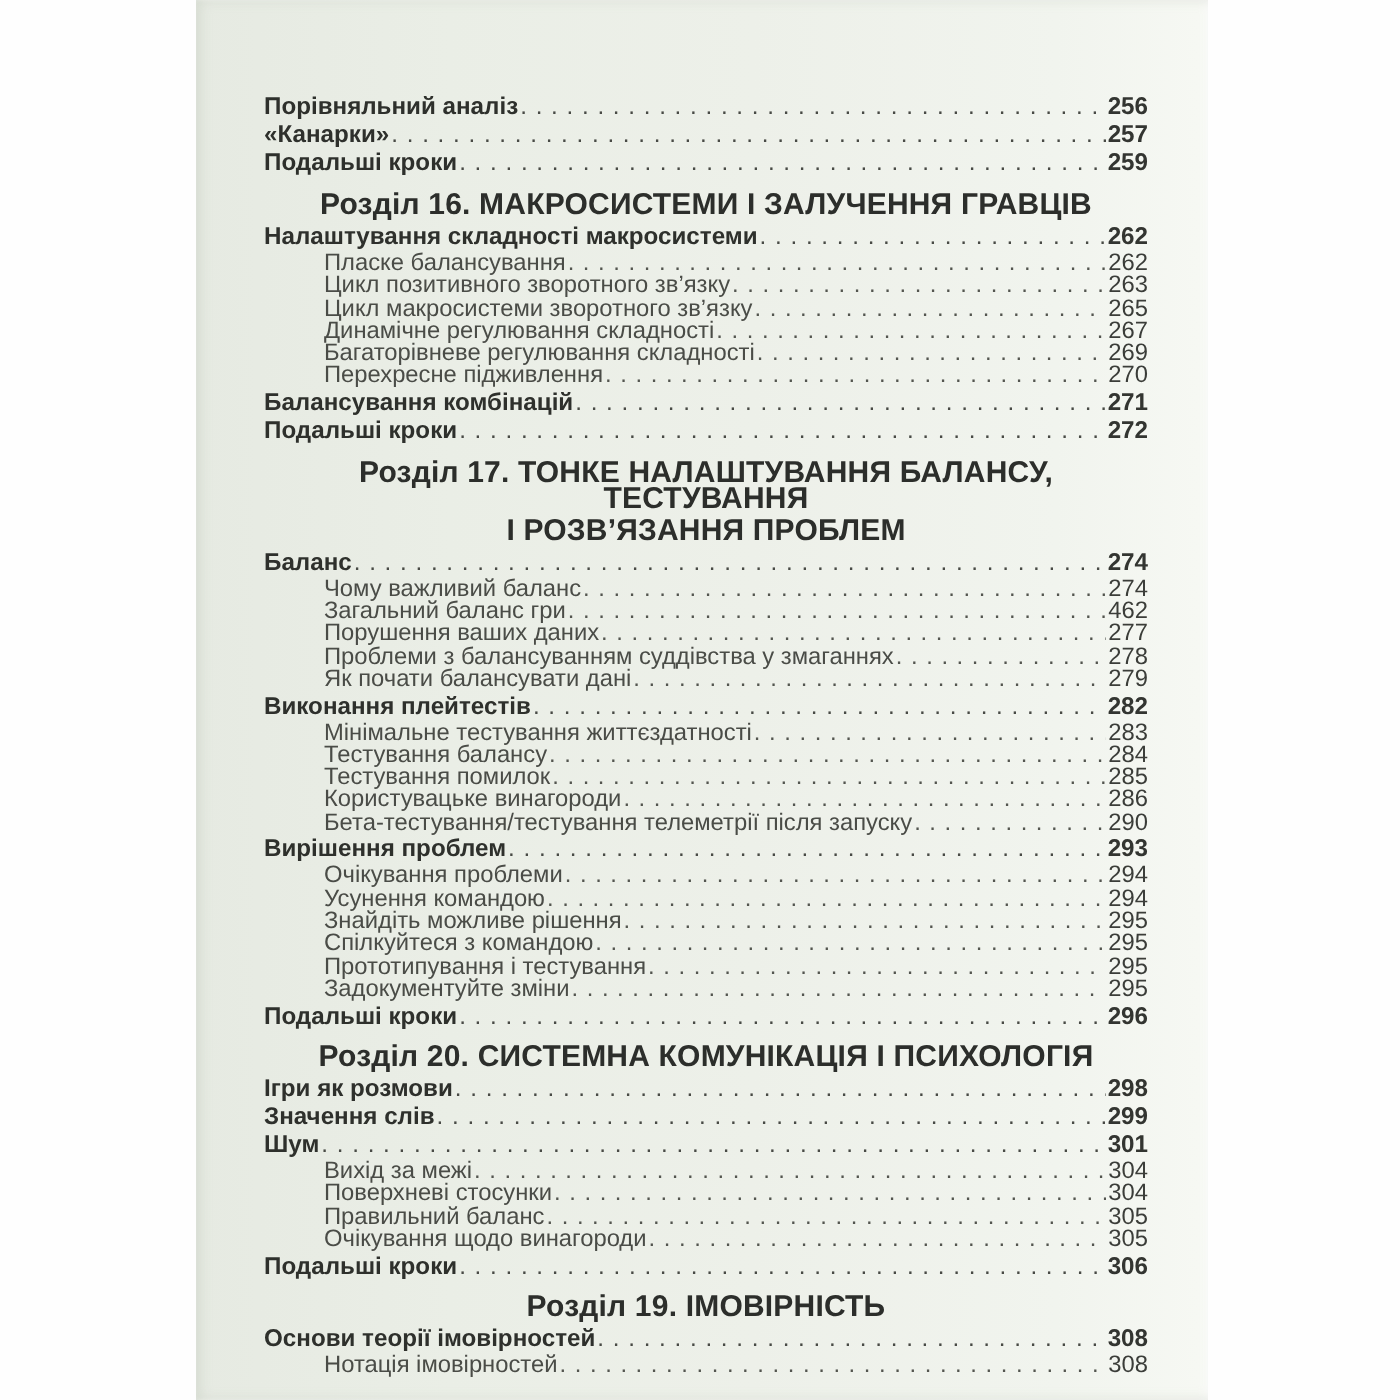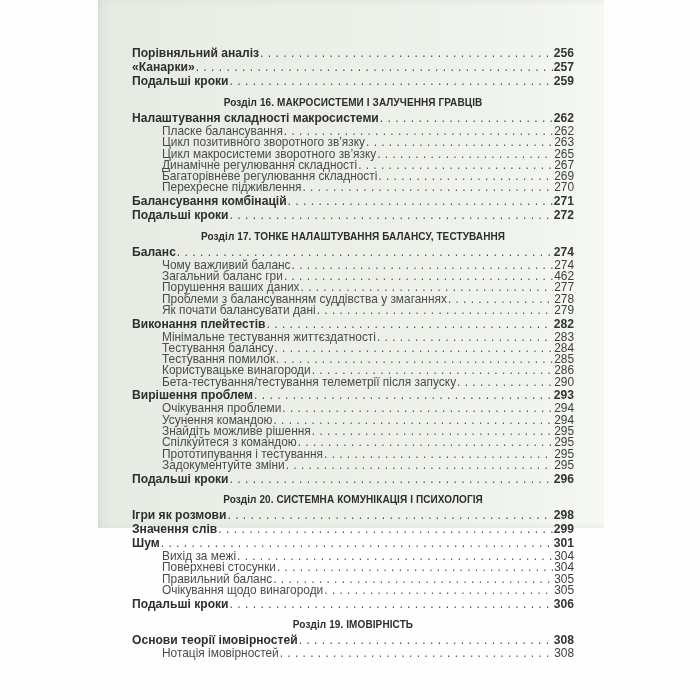--- a/index.html
+++ b/index.html
@@ -4,31 +4,31 @@
 <style>
   html,body{margin:0;padding:0;}
   body{
     width:700px;height:700px;overflow:hidden;
     background:#ffffff;
     font-family:"Liberation Sans","DejaVu Sans",sans-serif;
     position:relative;
   }
   .photo-frame{position:absolute;inset:0;background:#fefefe;}
   .book-page{
-    position:absolute;left:98px;top:0;width:506px;height:528px;
+    position:absolute;left:98px;top:0;width:506px;height:700px;
     background:linear-gradient(90deg,#e6eae2 0%,#eaeee6 25%,#edf0e9 55%,#f1f4ee 85%,#f6f8f3 99%,#fbfcf9 100%);
     box-shadow:inset 2px 0 6px rgba(180,188,175,.35), inset -1px 0 2px rgba(255,255,255,.8);
     box-sizing:border-box;
     padding:46px 30px 0 34px;
     color:#3e403c;
   }
   .toc{width:100%;font-size:12px;}
   .heading{
     font-weight:700;text-align:center;color:#2c2e2b;
-    font-size:10px;line-height:13px;margin-top:8px;margin-bottom:3px;
+    font-size:15px;line-height:13px;margin-top:8px;margin-bottom:3px;
     letter-spacing:.1px;
   }
   .heading.cont{margin-top:0;}
   .row{display:flex;align-items:baseline;}
   .row.lvl1{
     font-weight:700;color:#2e302c;
     line-height:12.6px;margin:1.4px 0;font-size:12.1px;
   }
   .row.lvl2{
     color:#4a4c47;line-height:11.3px;font-size:11.9px;
@@ -108,20 +108,21 @@
           <span class="label">Балансування комбінацій</span>
           <span class="dots"></span>
           <span class="num">271</span>
         </div>
         <div class="row lvl1">
           <span class="label">Подальші кроки</span>
           <span class="dots"></span>
           <span class="num">272</span>
         </div>
         <div class="heading">Розділ 17. ТОНКЕ НАЛАШТУВАННЯ БАЛАНСУ, ТЕСТУВАННЯ</div>
+        <div class="heading cont">І РОЗВ’ЯЗАННЯ ПРОБЛЕМ</div>
         <div class="row lvl1">
           <span class="label">Баланс</span>
           <span class="dots"></span>
           <span class="num">274</span>
         </div>
         <div class="row lvl2">
           <span class="label">Чому важливий баланс</span>
           <span class="dots"></span>
           <span class="num">274</span>
         </div>

